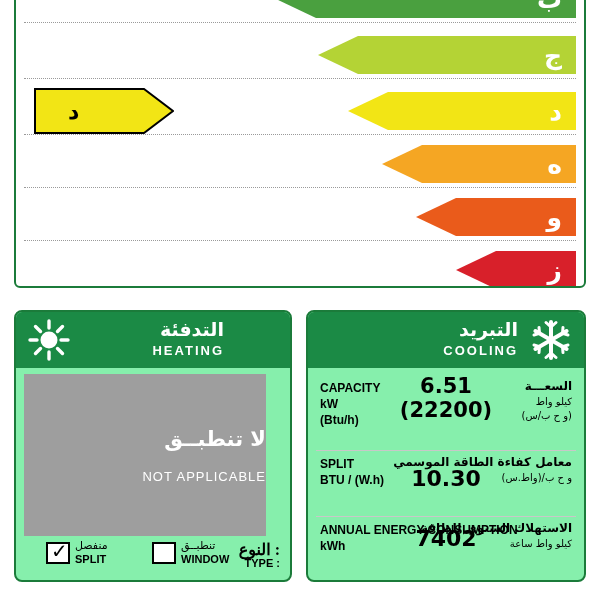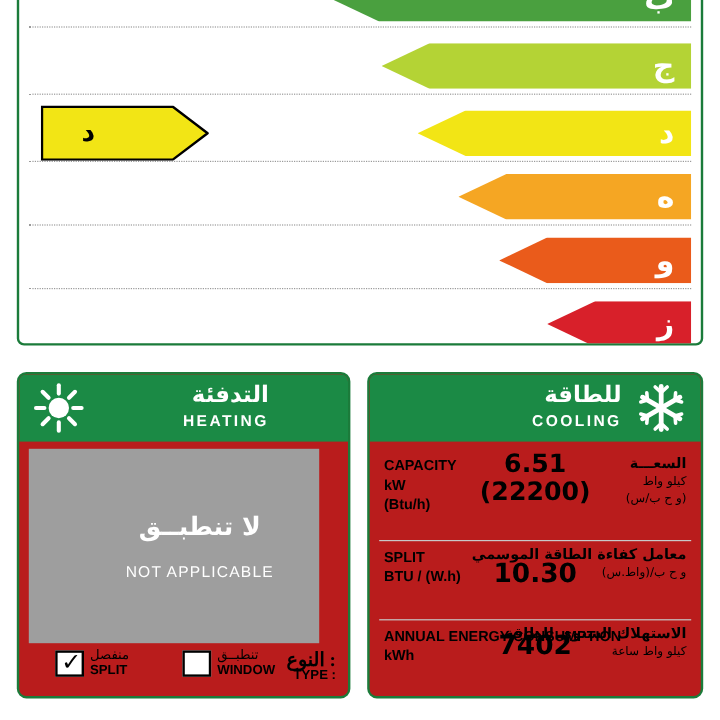--- a/index.html
+++ b/index.html
@@ -85,21 +85,21 @@
     font-family: "DejaVu Sans", sans-serif;
     z-index: 2;
   }
 
   
   .card {
     position: absolute;
     border: 2px solid #1b7b3a;
     border-radius: 8px;
     box-sizing: border-box;
-    background: #b91c1c;
+    background: #86efac;
     overflow: hidden;
   }
   .card-header {
     background: #1b8a45;
     color: #ffffff;
     height: 56px;
     position: relative;
   }
   .card-header .title-ar {
     position: absolute;
@@ -136,21 +136,21 @@
 
   .na-box {
     position: absolute;
     left: 8px;
     right: 24px;
     top: 62px;
     height: 162px;
     background: #9e9e9e;
     display: flex;
     flex-direction: column;
-    align-items: center;
+    align-items: flex-end;
     justify-content: center;
     padding-left: 43px;
   }
   .na-ar {
     color: #ffffff;
     font-size: 21px;
     font-weight: bold;
     font-family: "DejaVu Sans", sans-serif;
     letter-spacing: 2px;
     margin-bottom: 18px;
@@ -364,21 +364,21 @@
       <span class="check-text">
         <span class="ar">تنطبــق</span>
         <span class="en">WINDOW</span>
       </span>
     </div>
   </div>
 </div>
 
 <div class="card cooling-card" style="left:306px; top:310px; width:280px; height:272px;">
   <div class="card-header">
-    <span class="title-ar">للطاقة</span>
+    <span class="title-ar">التبريد</span>
     <span class="title-en">COOLING</span>
     <span class="hdr-icon">
       <svg width="44" height="44" viewBox="0 0 44 44">
         <g stroke="#ffffff" stroke-width="4" stroke-linecap="round">
           <line x1="22" y1="4" x2="22" y2="40"></line>
           <line x1="6.4" y1="13" x2="37.6" y2="31"></line>
           <line x1="6.4" y1="31" x2="37.6" y2="13"></line>
         </g>
         <g stroke="#ffffff" stroke-width="3" stroke-linecap="round">
           <line x1="22" y1="9" x2="17" y2="4.5"></line>

